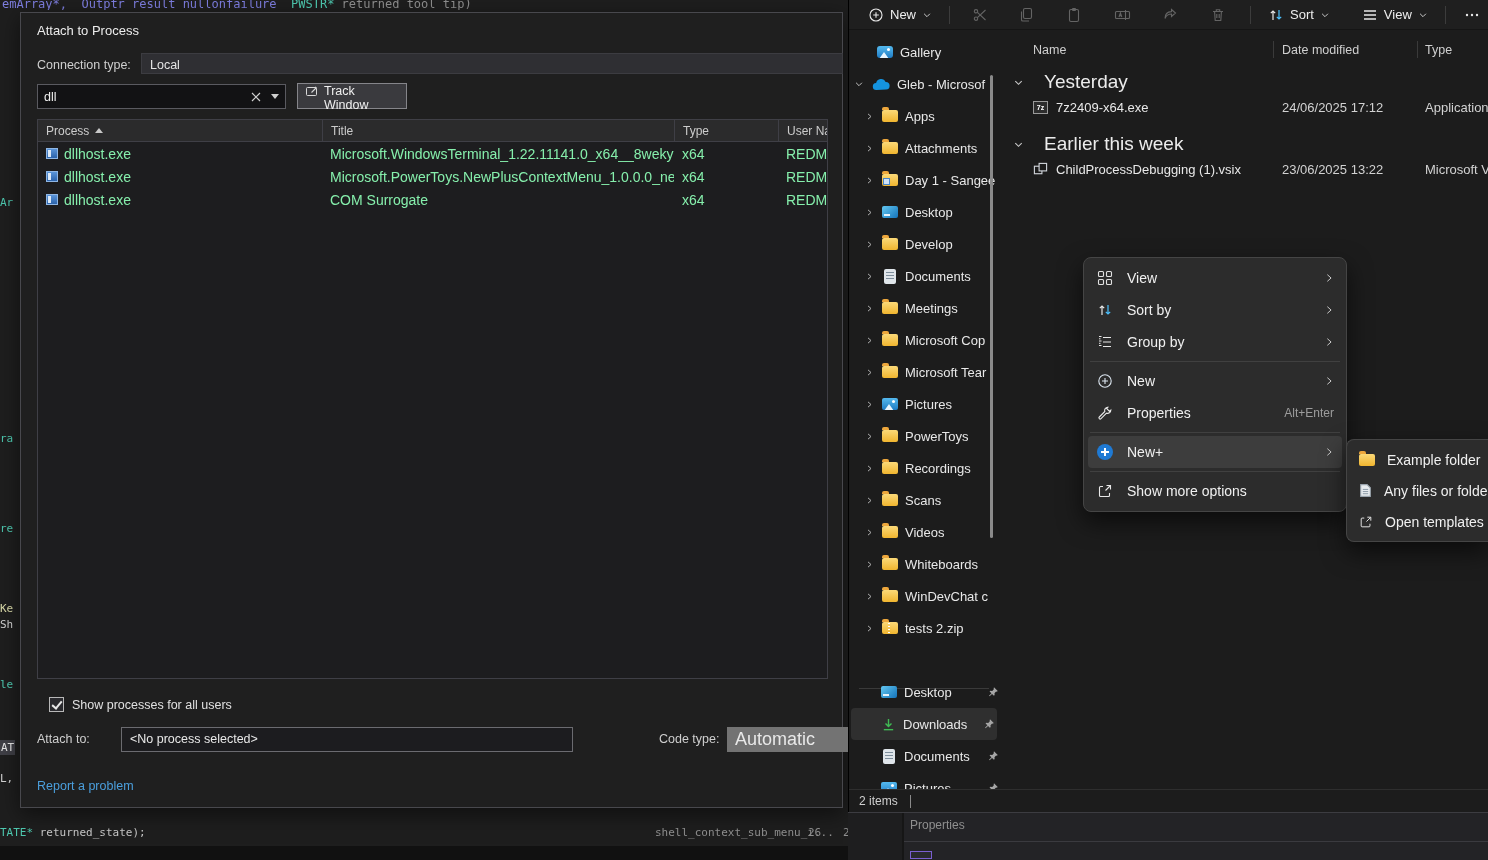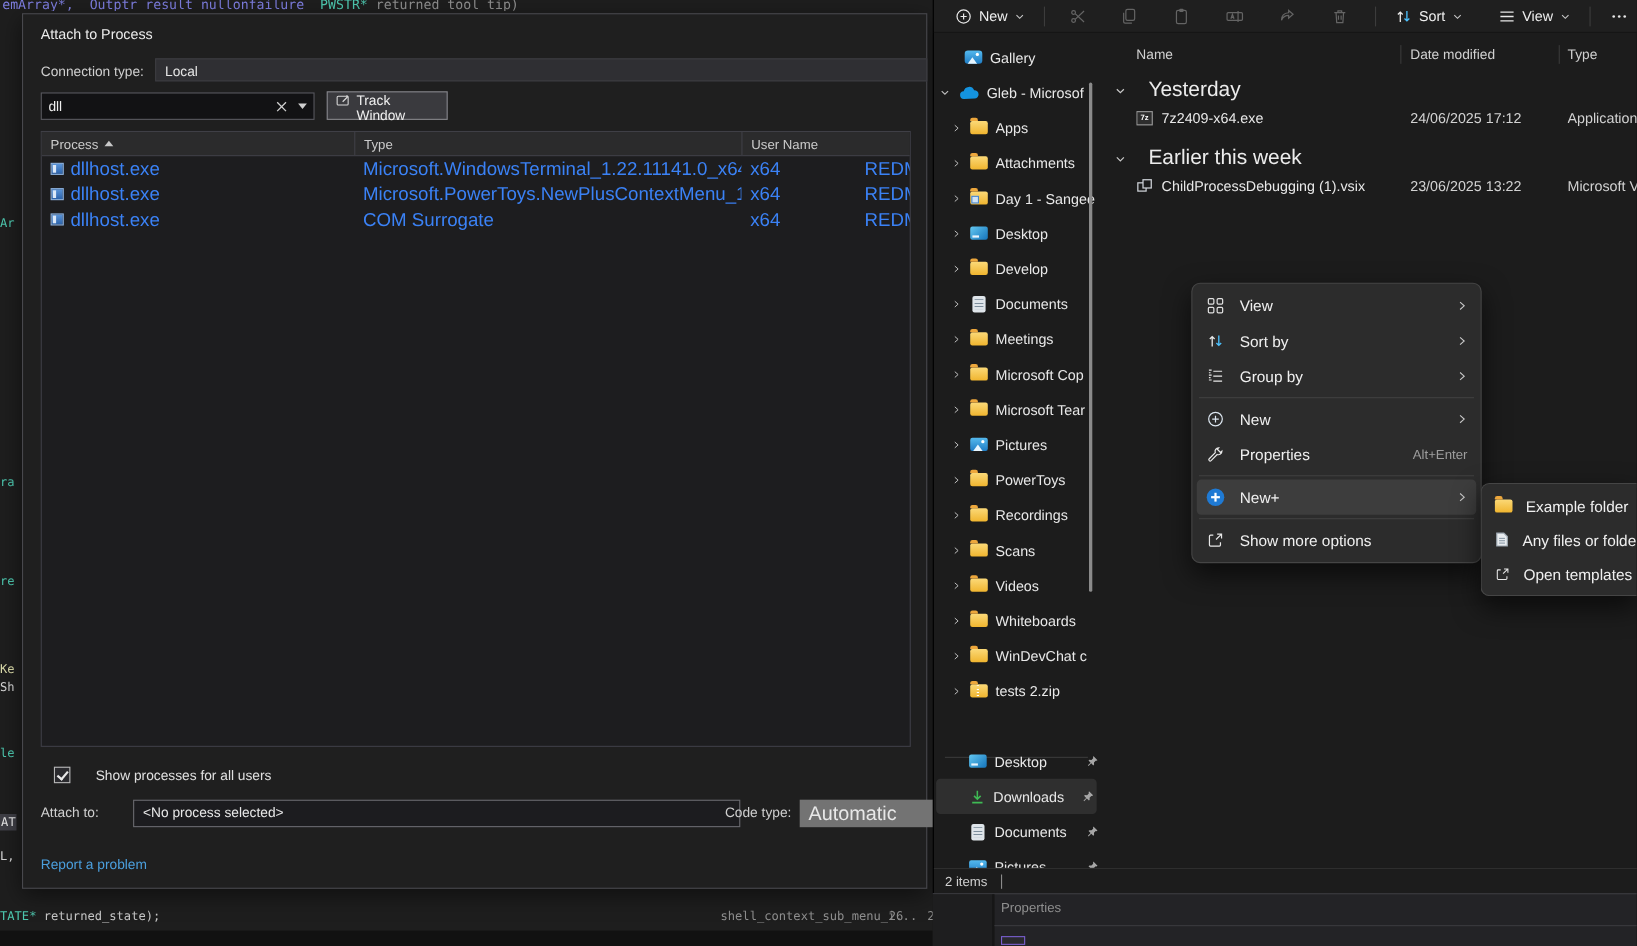--- a/index.html
+++ b/index.html
@@ -26,29 +26,29 @@
   .caret-down{width:0;height:0;border-left:4px solid transparent;border-right:4px solid transparent;border-top:5px solid #cfcfcf}
   #track-btn{left:276px;top:70px;width:110px;height:26px;background:#3a3a3e;border:1px solid #85858a;display:flex;align-items:flex-start;gap:5px;padding:0 7px;font-size:12.5px;color:#f0f0f0;cursor:default}
 
   
   #ptable{left:16px;top:106px;width:791px;height:560px;border:1px solid #3f3f46;background:#1d1d1f}
   .tgrid{display:grid;grid-template-columns:284px 352px 104px 1fr}
   #phead{height:22px;background:#2b2b2c;border-bottom:1px solid #3f3f46;font-size:12px;color:#cccccc}
   #phead .cell{display:flex;align-items:center;gap:6px;padding-left:8px;border-left:1px solid #3f3f46;overflow:hidden;white-space:nowrap}
   #phead .cell:first-child{border-left:none}
   .sort-asc{width:0;height:0;border-left:4px solid transparent;border-right:4px solid transparent;border-bottom:5px solid #c8c8c8}
-  .prow{height:23px;font-size:17px;color:#3b82f6}
+  .prow{height:23px;font-size:14px;color:#86efac}
   .prow .cell{display:flex;align-items:center;padding-left:8px;overflow:hidden;white-space:nowrap}
   .ic-proc{width:12px;height:11px;flex:none;margin-right:6px;background:linear-gradient(180deg,#5a94d8,#2c63ab);border:1px solid #8fb6e4;position:relative}
   .ic-proc::after{content:"";position:absolute;left:1px;top:1px;width:3px;height:7px;background:#dce9f8}
 
-  #chk-row{left:28px;top:684px;display:flex;align-items:center;gap:23px}
+  #chk-row{left:28px;top:684px;display:flex;align-items:center;gap:8px}
   #chk{width:15px;height:15px;background:#2a2a2e;border:1px solid #b8b8b8;position:relative}
   #chk::after{content:"";position:absolute;left:4px;top:1px;width:4px;height:8px;border-right:2px solid #e8e8e8;border-bottom:2px solid #e8e8e8;transform:rotate(40deg)}
-  #attach-input{left:100px;top:714px;width:552px;height:25px;background:#1c1c1f;border:1px solid #6b6b70;line-height:23px;padding-left:8px;font-size:12.5px;color:#e8e8e8}
+  #attach-input{left:100px;top:714px;width:452px;height:25px;background:#1c1c1f;border:1px solid #6b6b70;line-height:23px;padding-left:8px;font-size:12.5px;color:#e8e8e8}
   #codetype-combo{left:706px;top:714px;width:132px;height:25px;background:#737373;line-height:25px;padding-left:8px;font-size:18px;color:#e8e8e8}
   #report-link{left:16px;top:766px;font-size:12.5px;color:#4b9fdd}
 
   
   #explorer{left:848px;top:0;width:640px;height:812px;background:#1c1c1c;border-left:1px solid #000}
   #exp-toolbar{left:0;top:0;width:640px;height:30px;background:#1f1f1f;border-bottom:1px solid #151515;display:flex;align-items:center;padding-left:10px;gap:0}
   .tb-btn{display:flex;align-items:center;gap:6px;padding:0 9px;height:28px;color:#eee;font-size:13px}
   .tb-ico{display:flex;align-items:center;justify-content:center;width:24px;height:28px}
   .tb-sep{width:1px;height:18px;background:#3c3c3c;margin:0 8px}
 
@@ -174,20 +174,23 @@
     <span>Track Window</span>
   </div>
 
   <div class="abs" id="ptable">
     <div class="tgrid" id="phead">
       <div class="cell">
         <span>Process</span>
         <span class="sort-asc"></span>
       </div>
       <div class="cell">
+          <span>Title</span>
+        </div>
+      <div class="cell">
           <span>Type</span>
         </div>
       <div class="cell">
           <span>User Name</span>
         </div>
     </div>
     <div class="tgrid prow">
       <div class="cell">
           <span class="ic-proc"></span>
           <span>dllhost.exe</span>

